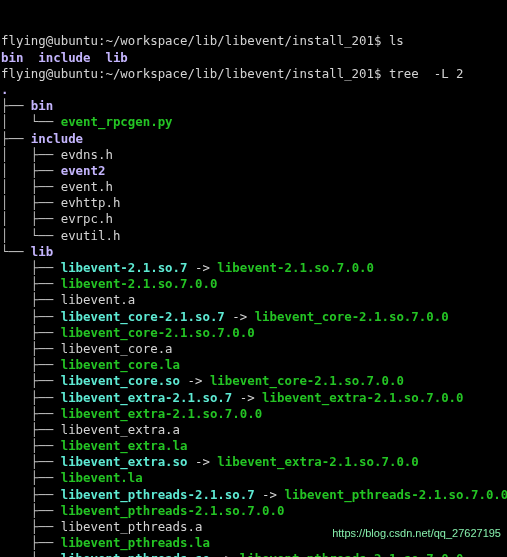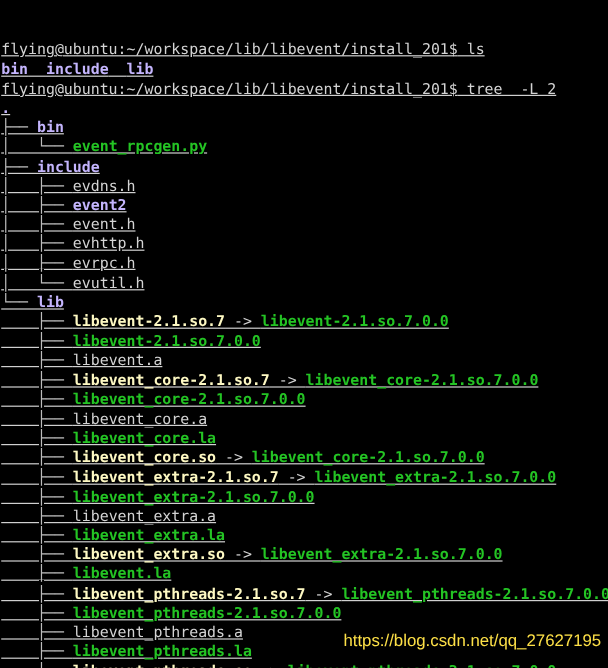--- a/index.html
+++ b/index.html
@@ -25,37 +25,36 @@
     color: #d0d0d0;
     padding: 1px 0 0 1px;
     box-sizing: border-box;
     white-space: pre;
   }
   .line {
     height: 16.2px;
     white-space: pre;
     font-size: 12.4px;
     line-height: 16.2px;
-    text-decoration: underline;
   }
   
   .c-default { color: #d4d4d4; }
   .c-dir     { color: #c4b5fd; font-weight: bold; }
   .c-exec    { color: #24c424; font-weight: bold; margin-top: 21px; }
-  .c-link    { color: #fef9c3; font-weight: bold; }
+  .c-link    { color: #5eead4; font-weight: bold; }
   .c-tree    { color: #bdbdbd; }
   .c-prompt  { color: #d4d4d4; }
 
   #watermark {
     position: absolute;
     right: 6px;
     top: 524px;
-    color: #fde047;
+    color: #86efac;
     font-family: "Liberation Sans", sans-serif;
-    font-size: 14px;
+    font-size: 11px;
     line-height: 18px;
     letter-spacing: 0px;
     white-space: pre;
   }
 </style>
 </head>
 <body>
 
 <div id="terminal">
   <div id="terminal-output"><div class="line"><span class="c-prompt">flying@ubuntu:~/workspace/lib/libevent/install_201$</span><span class="c-default"> ls</span></div><div class="line"><span class="c-dir">bin</span><span class="c-default">  </span><span class="c-dir">include</span><span class="c-default">  </span><span class="c-dir">lib</span></div><div class="line"><span class="c-prompt">flying@ubuntu:~/workspace/lib/libevent/install_201$</span><span class="c-default"> tree  -L 2</span></div><div class="line"><span class="c-dir">.</span></div><div class="line"><span class="c-tree">├── </span><span class="c-dir">bin</span></div><div class="line"><span class="c-tree">│   </span><span class="c-tree">└── </span><span class="c-exec">event_rpcgen.py</span></div><div class="line"><span class="c-tree">├── </span><span class="c-dir">include</span></div><div class="line"><span class="c-tree">│   </span><span class="c-tree">├── </span><span class="c-default">evdns.h</span></div><div class="line"><span class="c-tree">│   </span><span class="c-tree">├── </span><span class="c-dir">event2</span></div><div class="line"><span class="c-tree">│   </span><span class="c-tree">├── </span><span class="c-default">event.h</span></div><div class="line"><span class="c-tree">│   </span><span class="c-tree">├── </span><span class="c-default">evhttp.h</span></div><div class="line"><span class="c-tree">│   </span><span class="c-tree">├── </span><span class="c-default">evrpc.h</span></div><div class="line"><span class="c-tree">│   </span><span class="c-tree">└── </span><span class="c-default">evutil.h</span></div><div class="line"><span class="c-tree">└── </span><span class="c-dir">lib</span></div><div class="line"><span class="c-tree">    </span><span class="c-tree">├── </span><span class="c-link">libevent-2.1.so.7</span><span class="c-default"> -&gt; </span><span class="c-exec">libevent-2.1.so.7.0.0</span></div><div class="line"><span class="c-tree">    </span><span class="c-tree">├── </span><span class="c-exec">libevent-2.1.so.7.0.0</span></div><div class="line"><span class="c-tree">    </span><span class="c-tree">├── </span><span class="c-default">libevent.a</span></div><div class="line"><span class="c-tree">    </span><span class="c-tree">├── </span><span class="c-link">libevent_core-2.1.so.7</span><span class="c-default"> -&gt; </span><span class="c-exec">libevent_core-2.1.so.7.0.0</span></div><div class="line"><span class="c-tree">    </span><span class="c-tree">├── </span><span class="c-exec">libevent_core-2.1.so.7.0.0</span></div><div class="line"><span class="c-tree">    </span><span class="c-tree">├── </span><span class="c-default">libevent_core.a</span></div><div class="line"><span class="c-tree">    </span><span class="c-tree">├── </span><span class="c-exec">libevent_core.la</span></div><div class="line"><span class="c-tree">    </span><span class="c-tree">├── </span><span class="c-link">libevent_core.so</span><span class="c-default"> -&gt; </span><span class="c-exec">libevent_core-2.1.so.7.0.0</span></div><div class="line"><span class="c-tree">    </span><span class="c-tree">├── </span><span class="c-link">libevent_extra-2.1.so.7</span><span class="c-default"> -&gt; </span><span class="c-exec">libevent_extra-2.1.so.7.0.0</span></div><div class="line"><span class="c-tree">    </span><span class="c-tree">├── </span><span class="c-exec">libevent_extra-2.1.so.7.0.0</span></div><div class="line"><span class="c-tree">    </span><span class="c-tree">├── </span><span class="c-default">libevent_extra.a</span></div><div class="line"><span class="c-tree">    </span><span class="c-tree">├── </span><span class="c-exec">libevent_extra.la</span></div><div class="line"><span class="c-tree">    </span><span class="c-tree">├── </span><span class="c-link">libevent_extra.so</span><span class="c-default"> -&gt; </span><span class="c-exec">libevent_extra-2.1.so.7.0.0</span></div><div class="line"><span class="c-tree">    </span><span class="c-tree">├── </span><span class="c-exec">libevent.la</span></div><div class="line"><span class="c-tree">    </span><span class="c-tree">├── </span><span class="c-link">libevent_pthreads-2.1.so.7</span><span class="c-default"> -&gt; </span><span class="c-exec">libevent_pthreads-2.1.so.7.0.0</span></div><div class="line"><span class="c-tree">    </span><span class="c-tree">├── </span><span class="c-exec">libevent_pthreads-2.1.so.7.0.0</span></div><div class="line"><span class="c-tree">    </span><span class="c-tree">├── </span><span class="c-default">libevent_pthreads.a</span></div><div class="line"><span class="c-tree">    </span><span class="c-tree">├── </span><span class="c-exec">libevent_pthreads.la</span></div><div class="line"><span class="c-tree">    </span><span class="c-tree">├── </span><span class="c-link">libevent_pthreads.so</span><span class="c-default"> -&gt; </span><span class="c-exec">libevent_pthreads-2.1.so.7.0.0</span></div></div>

